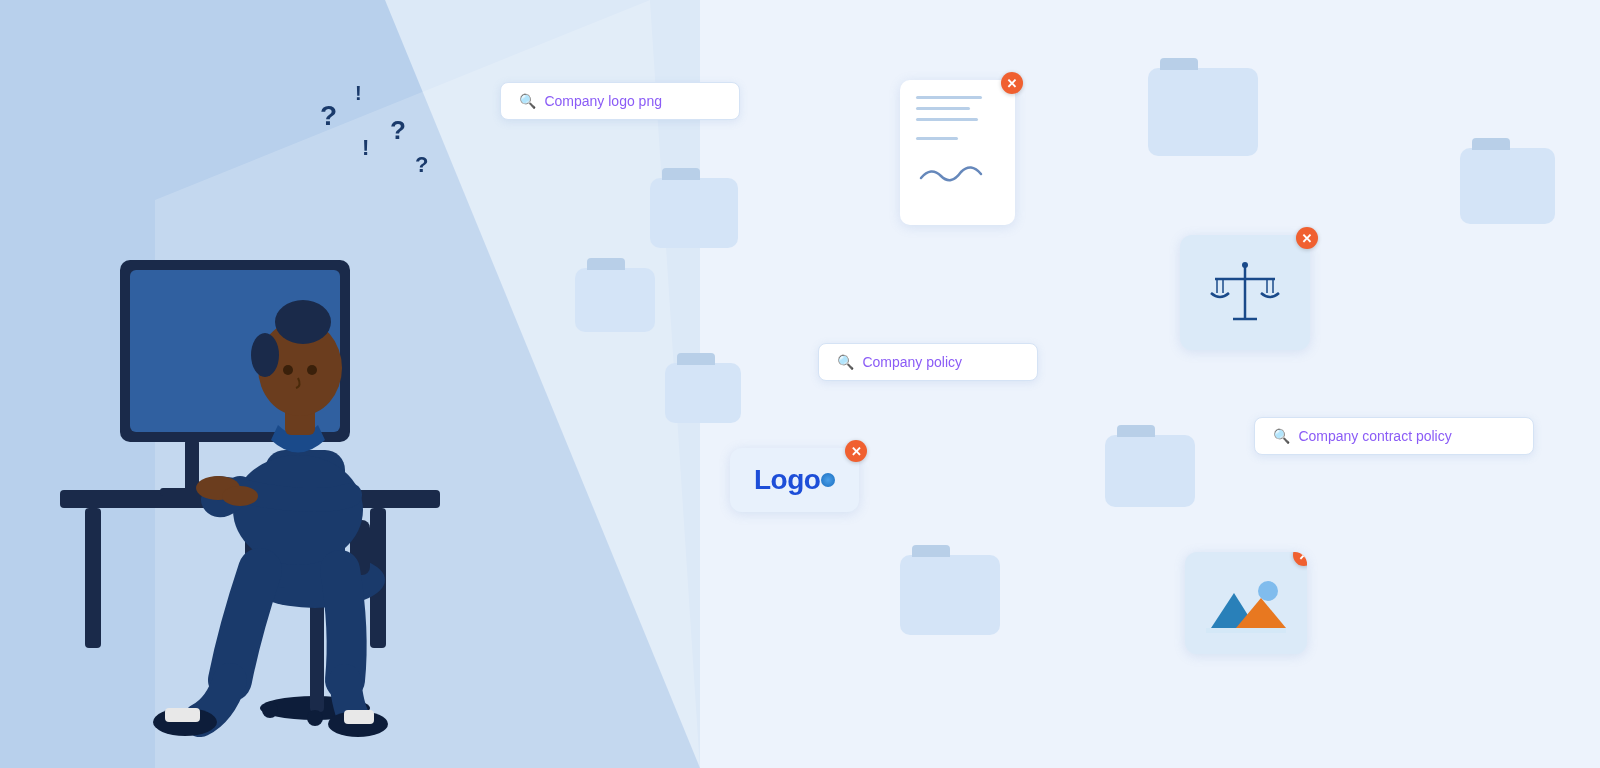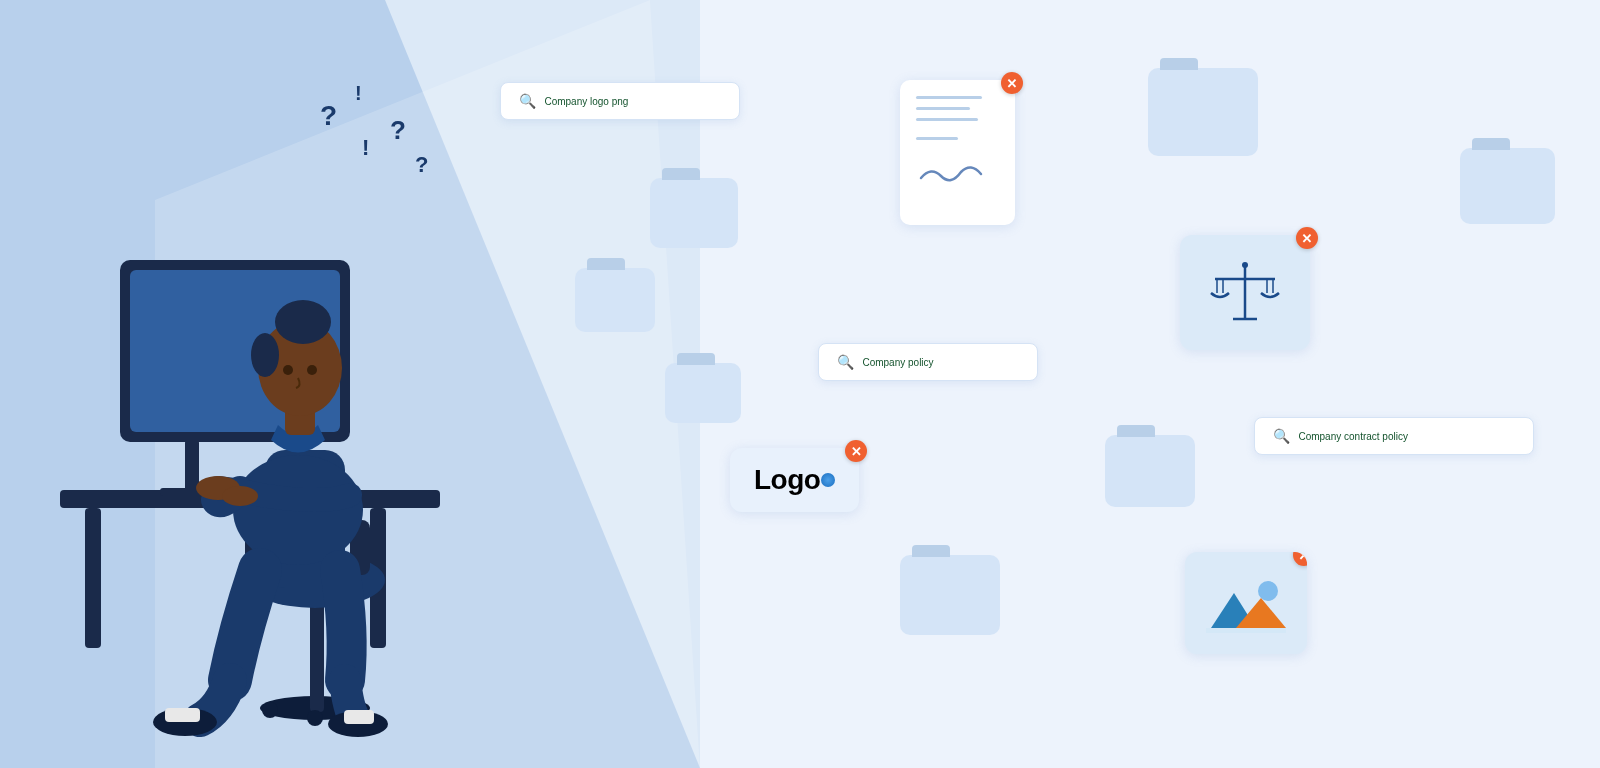--- a/index.html
+++ b/index.html
@@ -76,22 +76,22 @@
       box-shadow: 0 2px 8px rgba(100,140,200,0.15);
       border: 1px solid #d5e3f5;
     }
 
     .search-bar .search-icon {
       color: #7a9cc8;
       font-size: 14px;
     }
 
     .search-bar .search-text {
-      color: #14532d;
-      font-size: 10px;
+      color: #8b5cf6;
+      font-size: 14px;
       font-weight: 400;
     }
 
     
     .folder-card {
       position: absolute;
       background: #d4e4f7;
       border-radius: 10px;
       display: flex;
       flex-direction: column;
@@ -153,21 +153,21 @@
       box-shadow: 0 2px 12px rgba(100,140,200,0.18);
       padding: 16px 24px;
       display: flex;
       align-items: center;
       justify-content: center;
     }
 
     .logo-text {
       font-size: 28px;
       font-weight: 700;
-      color: #000000;
+      color: #1d4ed8;
       letter-spacing: -0.5px;
     }
 
     .logo-dot {
       width: 14px;
       height: 14px;
       background: radial-gradient(circle, #4a9fe8, #1a6ec0);
       border-radius: 50%;
       display: inline-block;
       margin-left: 1px;

